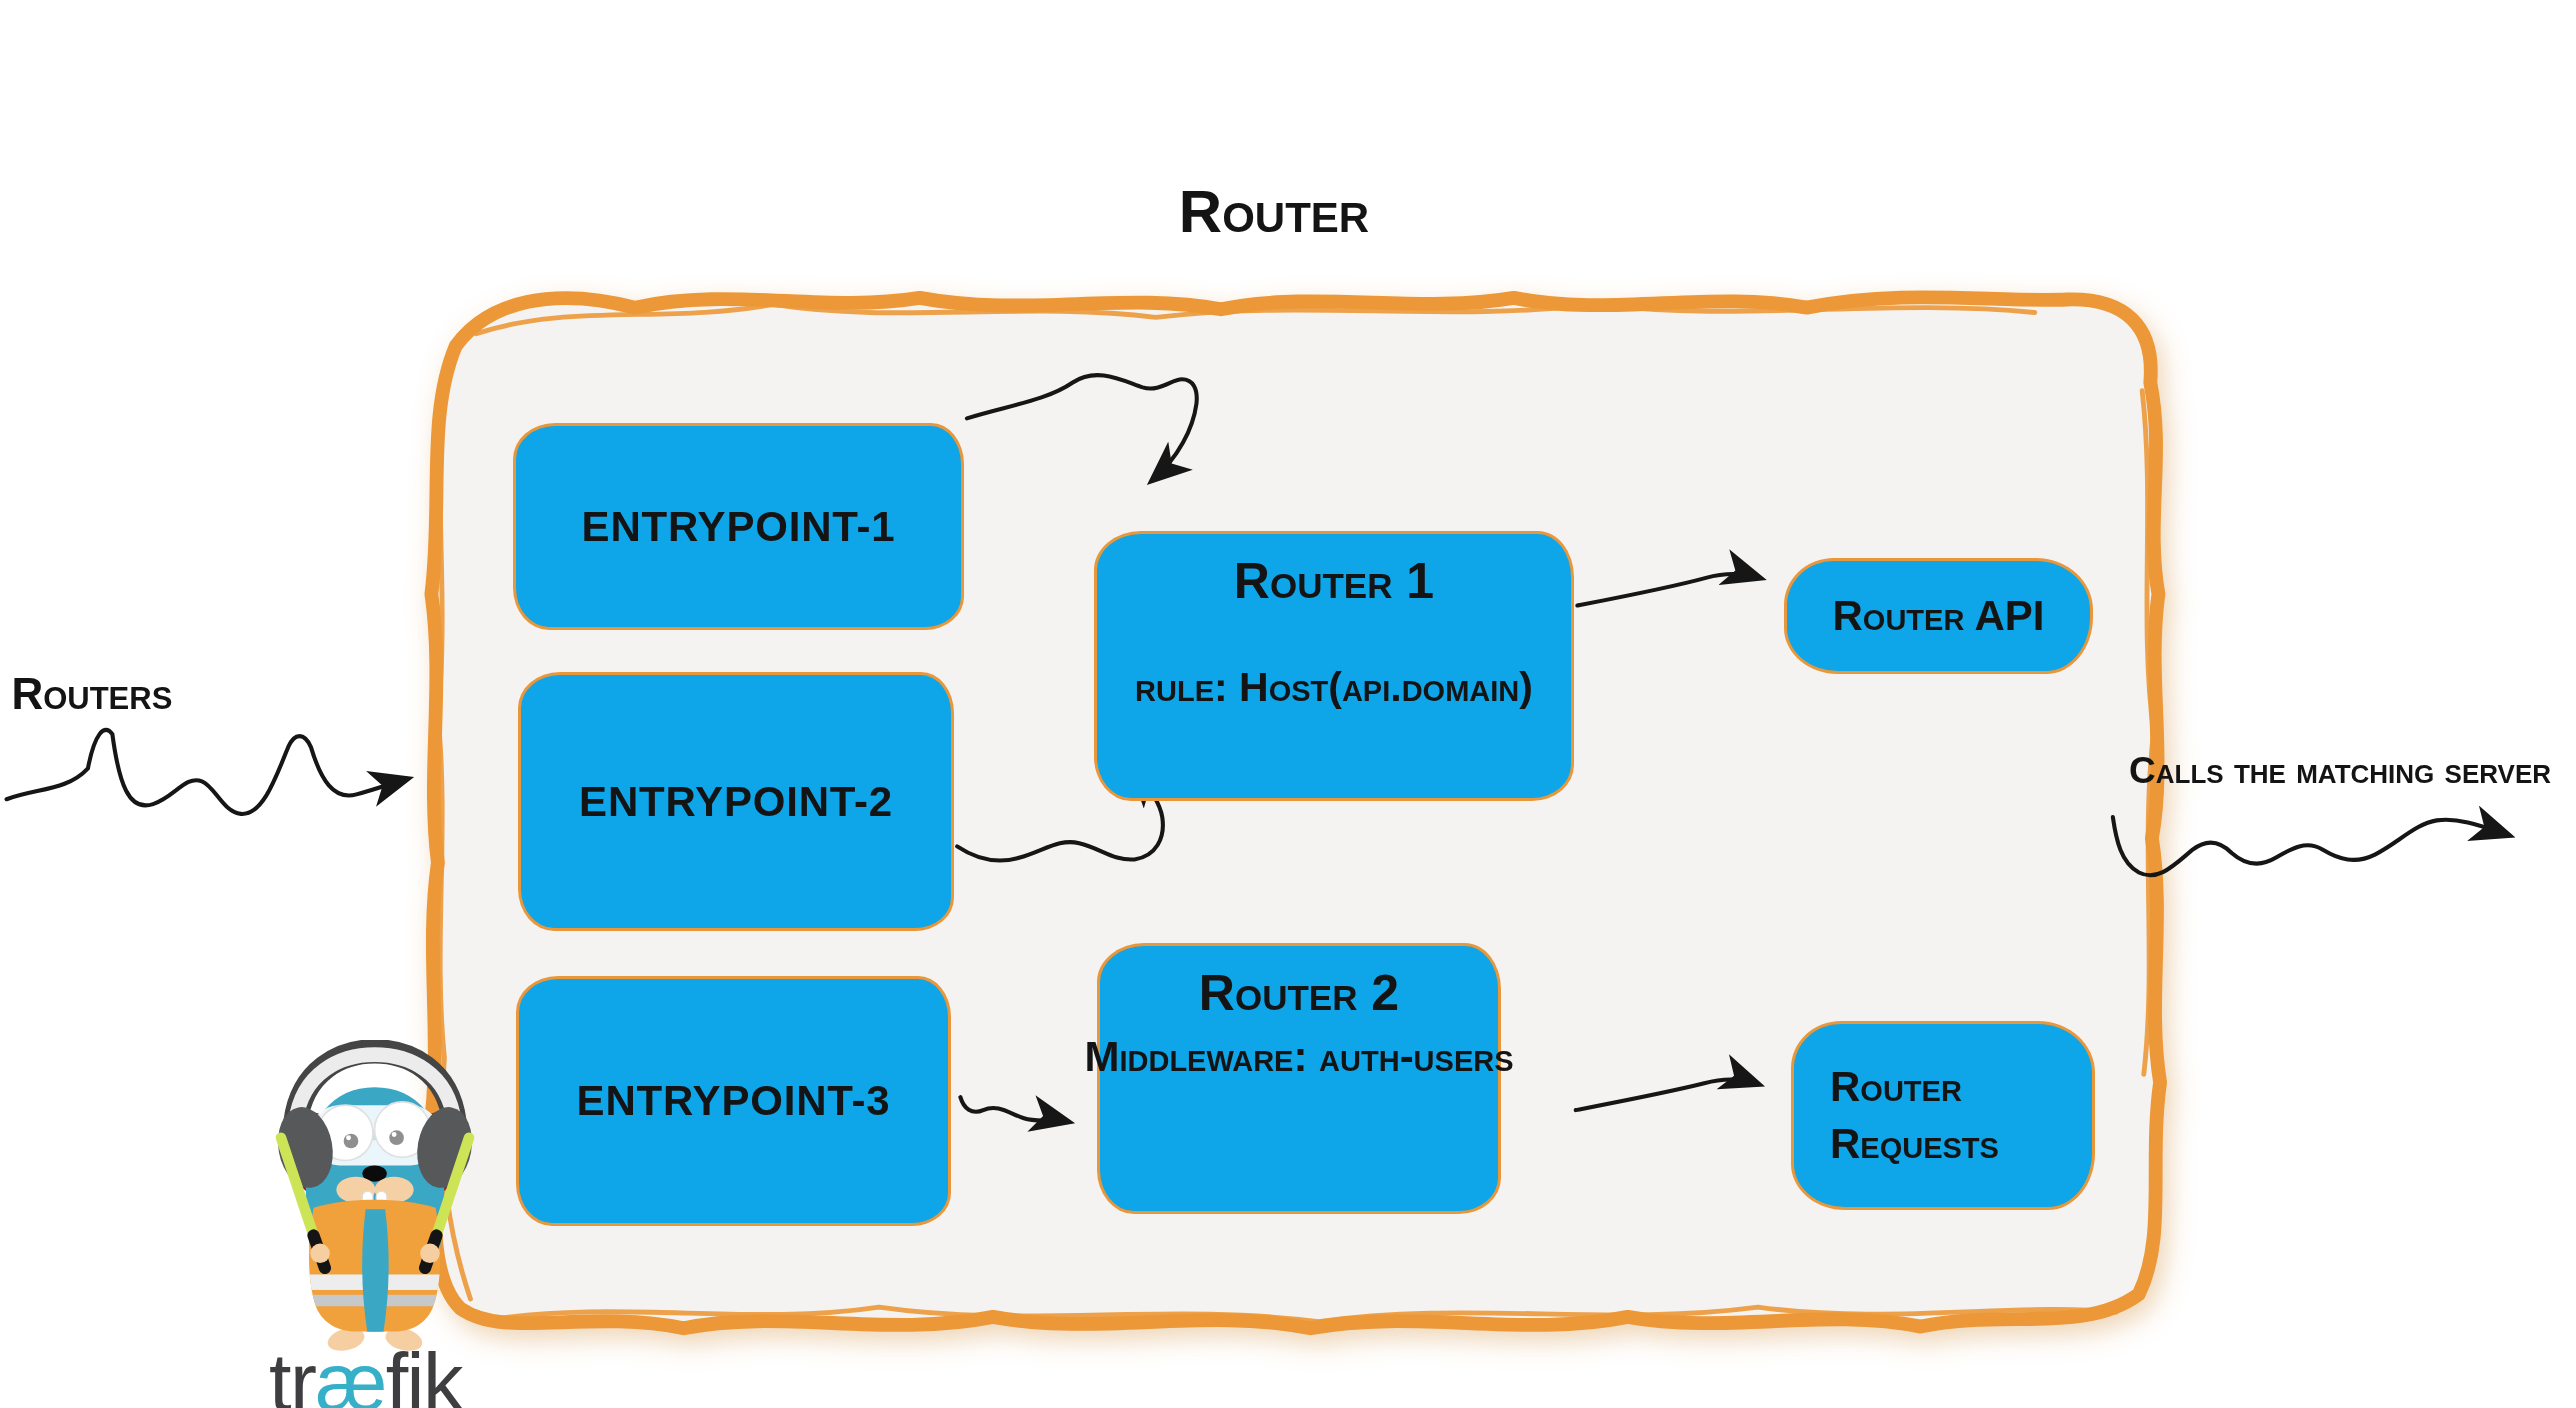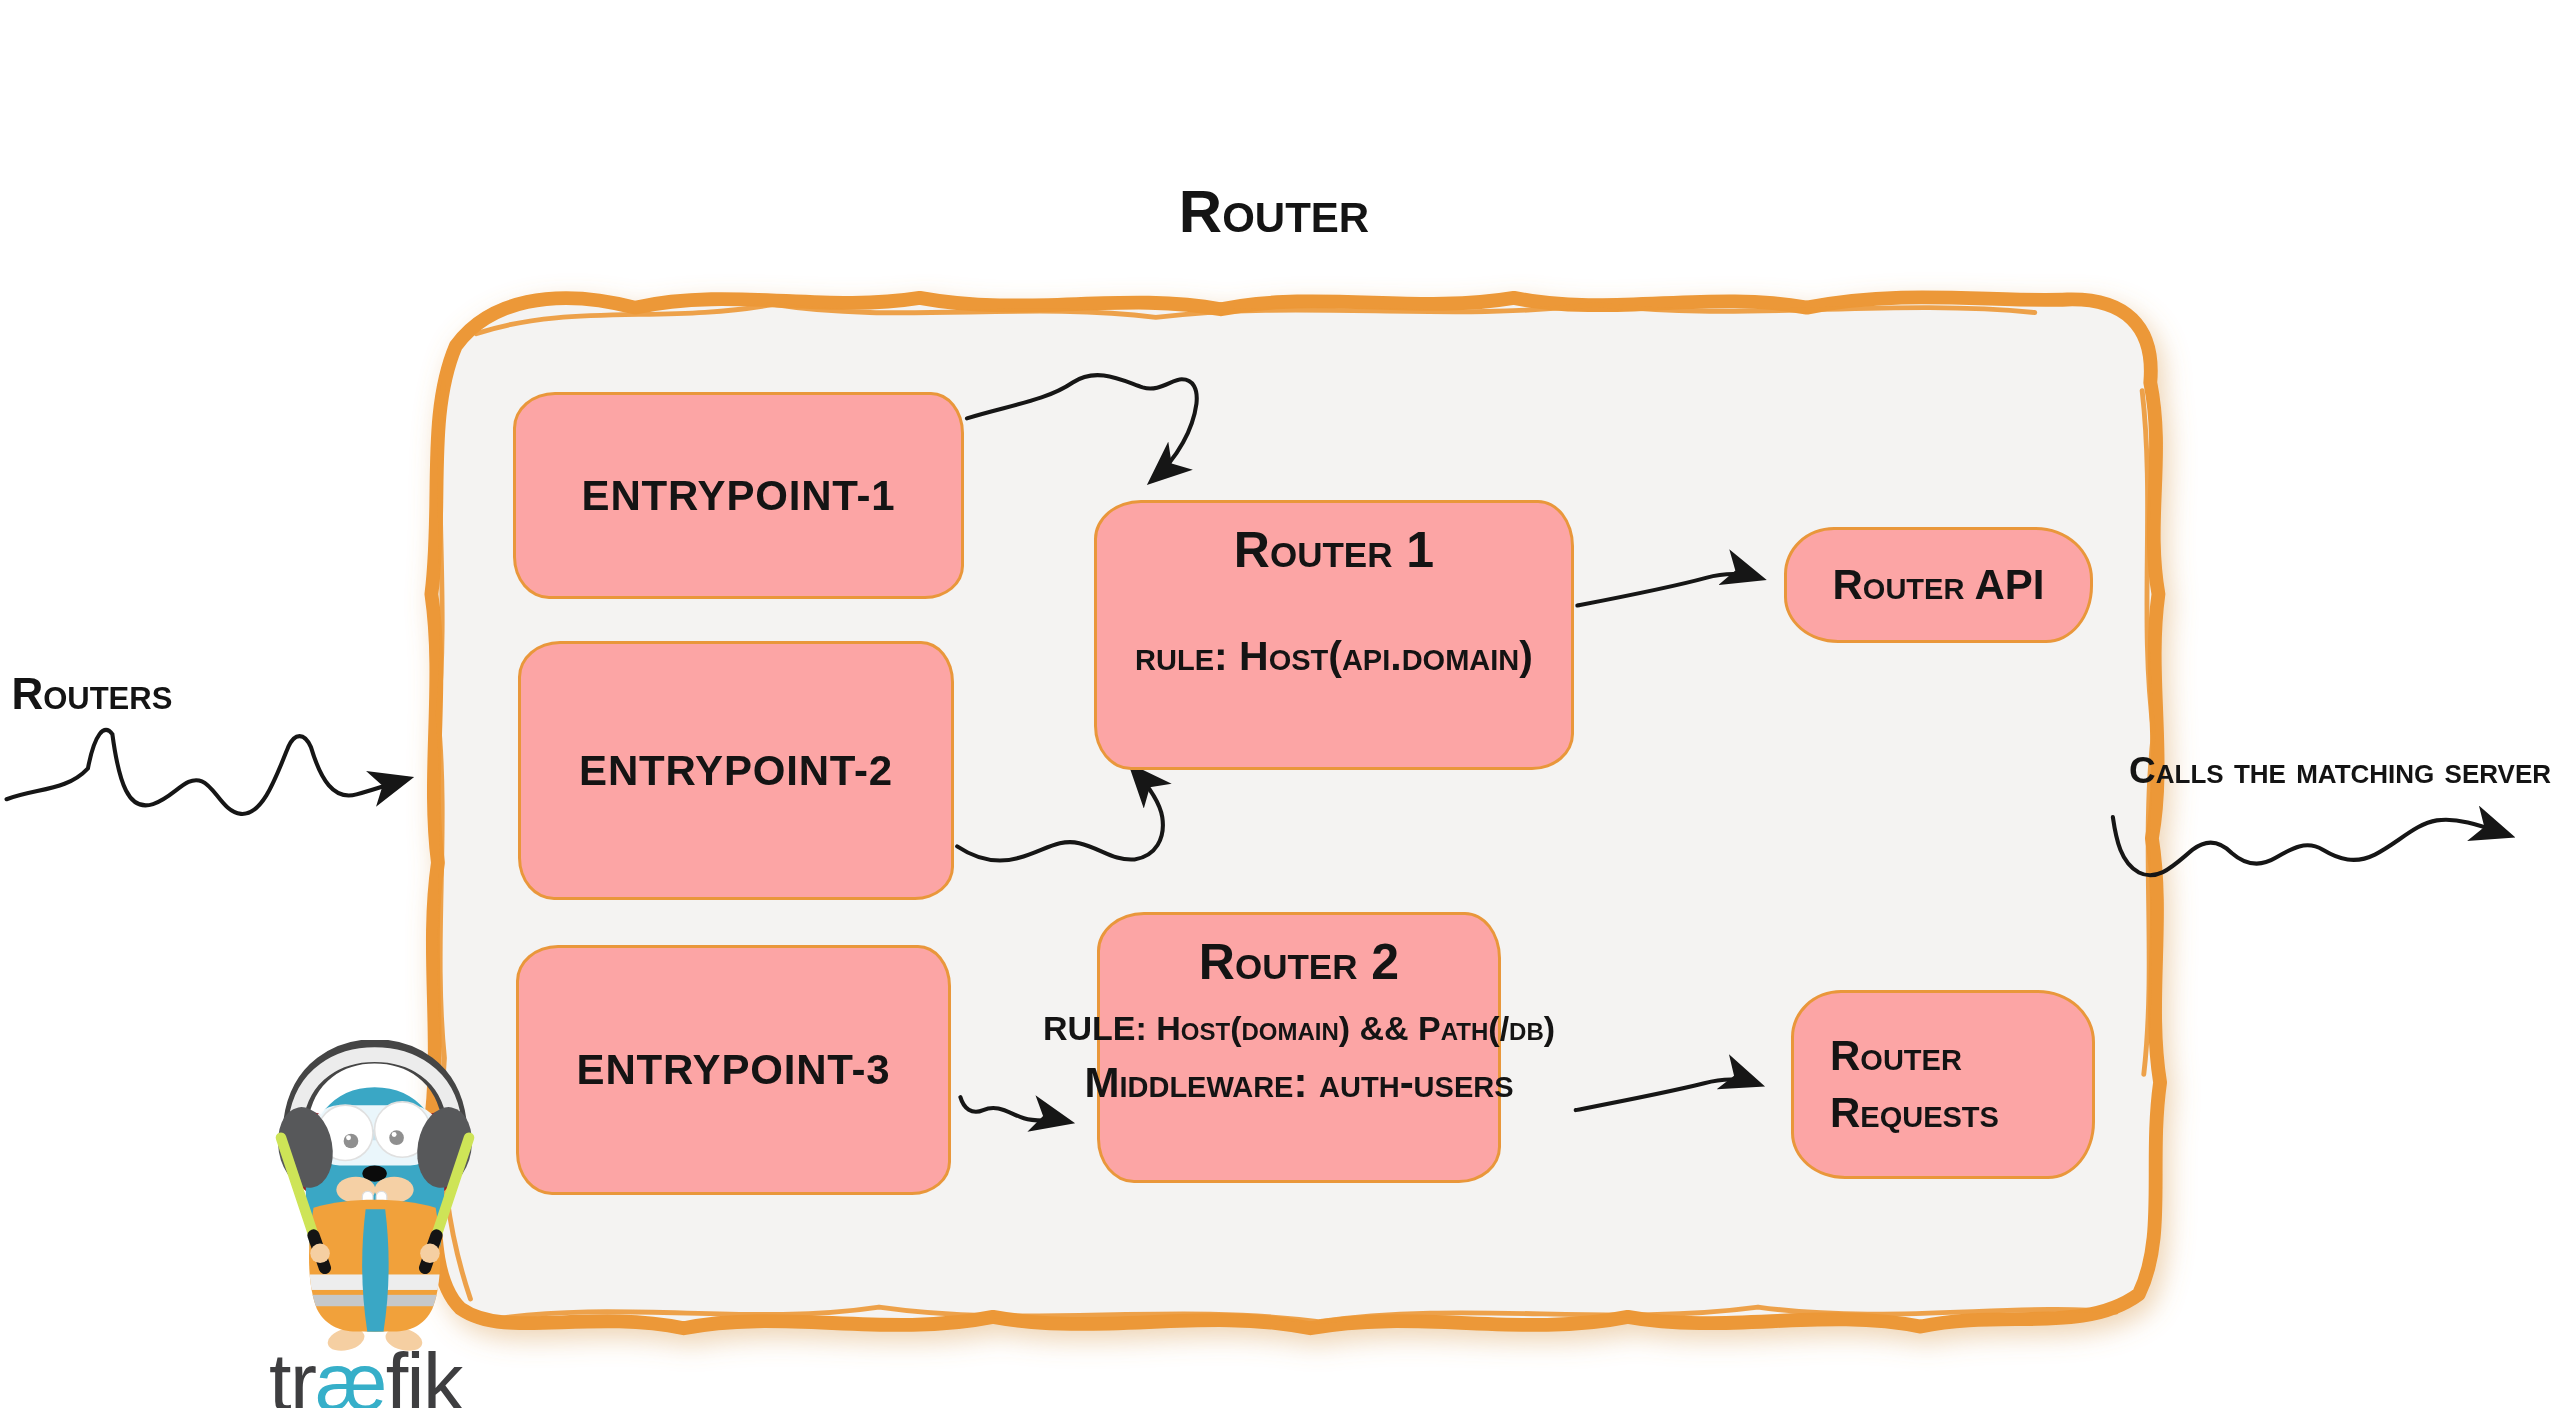--- a/index.html
+++ b/index.html
@@ -7,25 +7,26 @@
     width:2576px;height:1408px;position:relative;overflow:hidden;
     background:#ffffff;
     font-family:"Liberation Sans", sans-serif;
     color:var(--text,#141414);
   }
   .abs{position:absolute;}
   
   #diagram-svg{position:absolute;left:0;top:0;width:2576px;height:1408px;}
   
   .node{
-    position:absolute;background:#fca5a5;
+    position:absolute;background:#0ea5e9;
     border:3.3px solid var(--box_border,#E9973B);
     box-sizing:border-box;
     display:flex;flex-direction:column;align-items:center;justify-content:center;
     text-align:left;
+    margin-top:31px;
   }
   .ep{border-radius:42px 33px 39px 36px / 36px 41px 33px 42px;}
   .rt{border-radius:47px 36px 42px 37px / 39px 46px 36px 44px;}
   .sv{border-radius:50px 57px 47px 54px / 47px 52px 57px 46px;}
   .ep-label{
     font-size:42px;font-weight:700;letter-spacing:0.8px;
     text-transform:uppercase;white-space:nowrap;
   }
   .router-title{font-size:50px;font-weight:700;font-variant:small-caps;white-space:nowrap;}
   .rule-line{font-size:41px;font-weight:700;font-variant:small-caps;white-space:nowrap;}
@@ -115,21 +116,20 @@
   <span class="ep-label">entrypoint-3</span>
 </div>
 
 <div class="node rt" style="left:1094px;top:500px;width:480px;height:270px;justify-content:flex-start;padding-top:18px;">
   <span class="router-title">Router 1</span>
   <span class="rule-line" style="margin-top:54px;">rule: Host(api.domain)</span>
 </div>
 
 <div class="node rt" style="left:1097px;top:912px;width:404px;height:271px;justify-content:flex-start;padding-top:18px;">
   <span class="router-title">Router 2</span>
-  <span class="rule-line-sm" style="margin-top:18px;">RULE: Host(domain) &amp;&amp; Path(/db)</span>
   <span class="mw-line" style="margin-top:11.4px;">Middleware: auth-users</span>
 </div>
 
 <div class="node sv" style="left:1784px;top:527px;width:309px;height:116px;">
   <span class="svc-label">Router API</span>
 </div>
 <div class="node sv" style="left:1791px;top:990px;width:304px;height:189px;align-items:flex-start;padding-left:36px;">
   <span class="svc-label">Router</span>
   <span class="svc-label" style="margin-top:9.8px;">Requests</span>
 </div>

